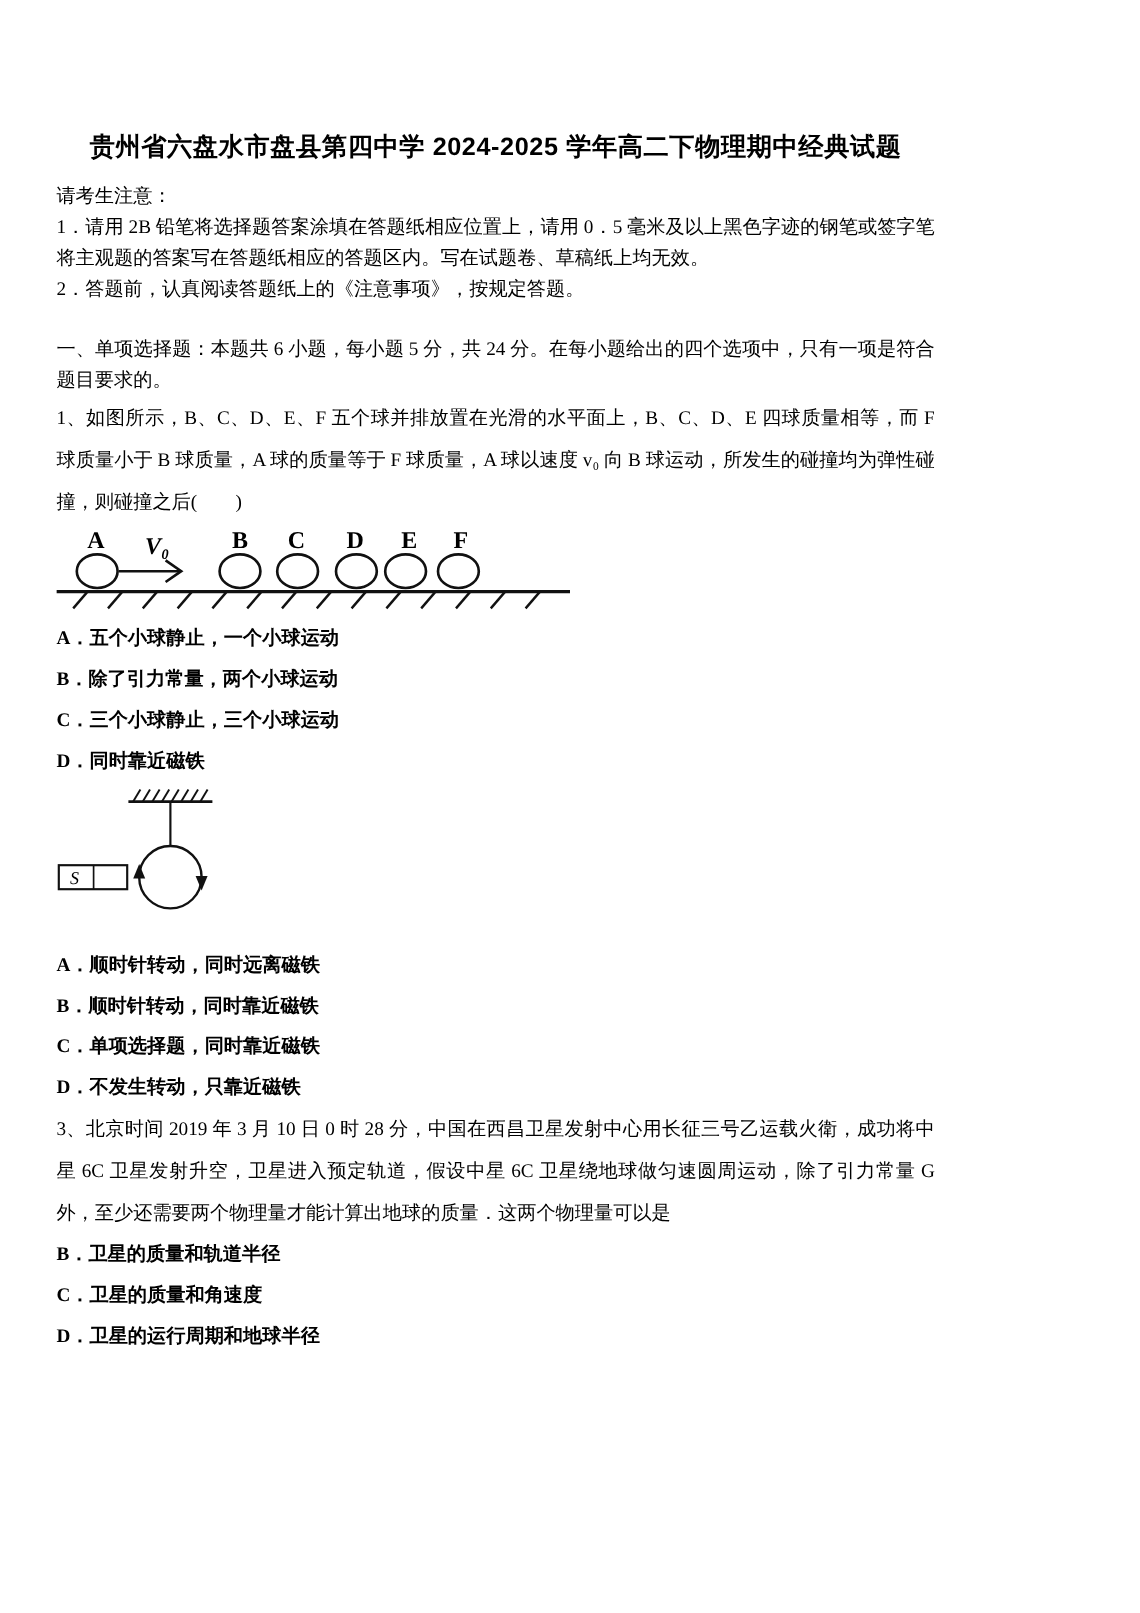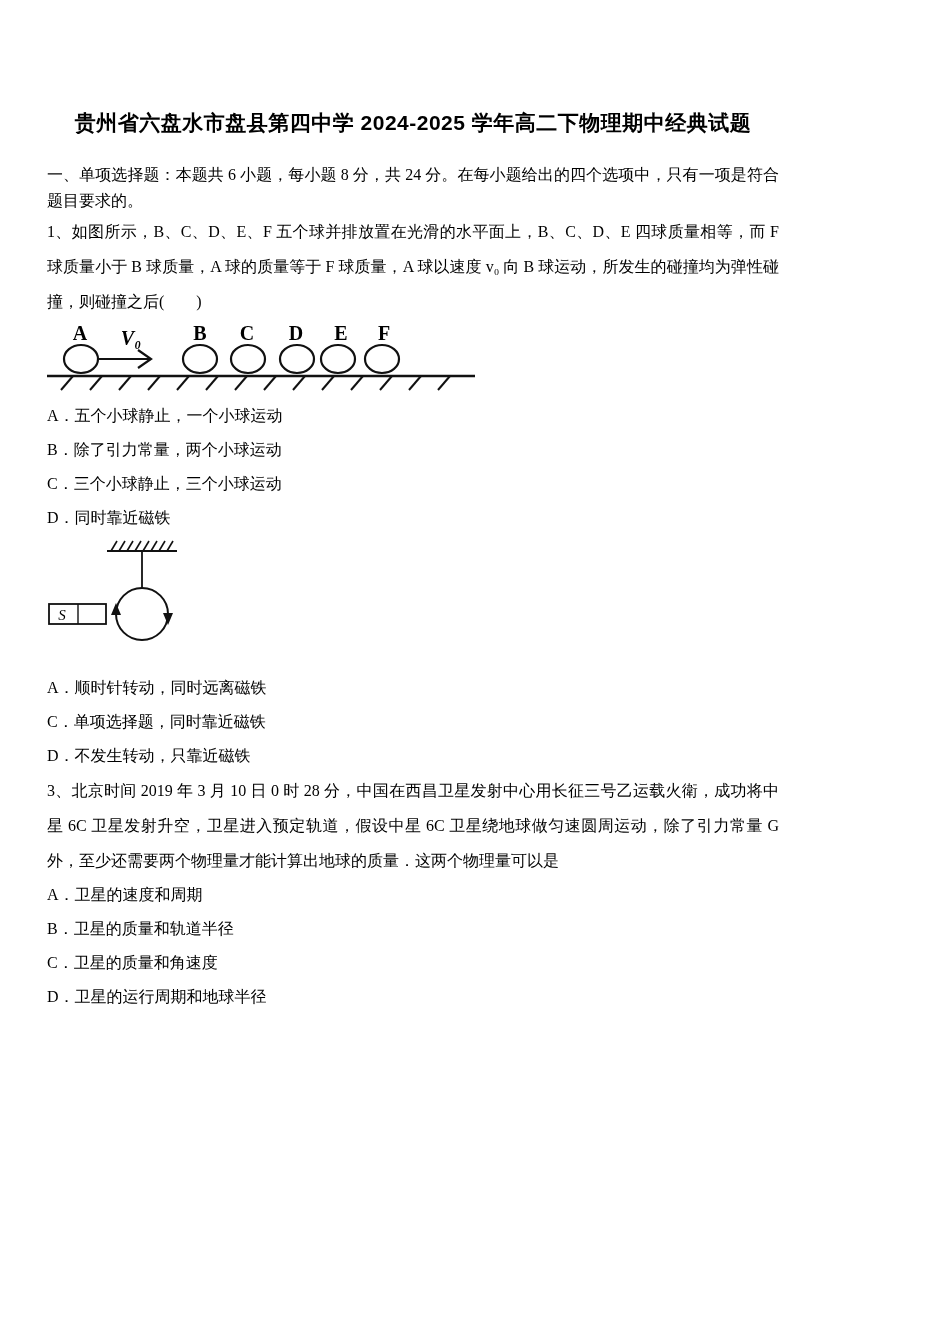--- a/index.html
+++ b/index.html
@@ -11,37 +11,42 @@
   .page{padding:0 47px;box-sizing:border-box;width:826px;}
   .title{
     font-family:"Liberation Sans", sans-serif;
     font-weight:bold;font-size:21px;line-height:30px;
     text-align:center;margin:108px 0 0 0;letter-spacing:0.5px;
   }
   .notice-header{font-size:16px;line-height:26px;margin-top:13px;}
   .notice-item{font-size:16px;line-height:26px;text-align:justify;}
   .section-header{font-size:16px;line-height:26px;margin-top:24px;text-align:justify;}
   .stem{font-size:16px;line-height:35px;text-align:justify;}
-  .option{font-size:16px;line-height:34px;white-space:pre;}
+  .option{font-size:16px;line-height:34px;white-space:pre;font-weight:bold;}
   svg{display:block;}
   .diag1{margin:0 0 0 0;}
   .diag2{margin:0 0 0 -2px;}
   .diag-label{font-family:"Liberation Serif", serif;font-weight:bold;font-size:20px;}
   .diag-label-i{font-family:"Liberation Serif", serif;font-weight:bold;font-style:italic;font-size:20px;}
   .magnet-label{font-family:"Liberation Serif", serif;font-style:italic;font-size:15px;}
 </style>
 </head>
 <body>
 
 <div class="page">
 
   <h1 class="title">贵州省六盘水市盘县第四中学 2024-2025 学年高二下物理期中经典试题</h1>
 
+  <div class="notice">
+    <div class="notice-header">请考生注意：</div>
+    <div class="notice-item">1．请用 2B 铅笔将选择题答案涂填在答题纸相应位置上，请用 0．5 毫米及以上黑色字迹的钢笔或签字笔将主观题的答案写在答题纸相应的答题区内。写在试题卷、草稿纸上均无效。</div>
+    <div class="notice-item">2．答题前，认真阅读答题纸上的《注意事项》，按规定答题。</div>
+  </div>
 
-  <div class="section-header">一、单项选择题：本题共 6 小题，每小题 8 分，共 24 分。在每小题给出的四个选项中，只有一项是符合题目要求的。</div>
+  <div class="section-header">一、单项选择题：本题共 6 小题，每小题 5 分，共 24 分。在每小题给出的四个选项中，只有一项是符合题目要求的。</div>
 
   <div>
     <div class="stem">1、如图所示，B、C、D、E、F 五个球并排放置在光滑的水平面上，B、C、D、E 四球质量相等，而 F 球质量小于 B 球质量，A 球的质量等于 F 球质量，A 球以速度 v₀ 向 B 球运动，所发生的碰撞均为弹性碰撞，则碰撞之后(　　)</div>
 
     <svg class="diag1" width="440" height="80" viewBox="0 0 440 80">
 
       <text class="diag-label" x="33" y="21" text-anchor="middle">A</text>
       <text class="diag-label-i" x="84" y="26" text-anchor="middle">V₀</text>
       <text class="diag-label" x="153" y="21" text-anchor="middle">B</text>
       <text class="diag-label" x="200" y="21" text-anchor="middle">C</text>
@@ -109,26 +114,26 @@
       <polygon points="123,90 118,78 128,78" fill="#111"></polygon>
 
       <g>
         <rect x="4" y="69" width="57" height="20" fill="none" stroke="#111" stroke-width="1.8"></rect>
         <line x1="33" y1="69" x2="33" y2="89" stroke="#111" stroke-width="1.4"></line>
         <text class="magnet-label" x="17" y="85" text-anchor="middle">S</text>
       </g>
     </svg>
 
     <div class="option">A．顺时针转动，同时远离磁铁</div>
+    <div class="option">B．顺时针转动，同时靠近磁铁</div>
     <div class="option">C．单项选择题，同时靠近磁铁</div>
     <div class="option">D．不发生转动，只靠近磁铁</div>
   </div>
 
   <div>
     <div class="stem">3、北京时间 2019 年 3 月 10 日 0 时 28 分，中国在西昌卫星发射中心用长征三号乙运载火衛，成功将中星 6C 卫星发射升空，卫星进入预定轨道，假设中星 6C 卫星绕地球做匀速圆周运动，除了引力常量 G 外，至少还需要两个物理量才能计算出地球的质量．这两个物理量可以是</div>
-    <div class="option">A．卫星的速度和周期</div>
     <div class="option">B．卫星的质量和轨道半径</div>
     <div class="option">C．卫星的质量和角速度</div>
     <div class="option">D．卫星的运行周期和地球半径</div>
   </div>
 
 
 </div>
 
 </body></html>

